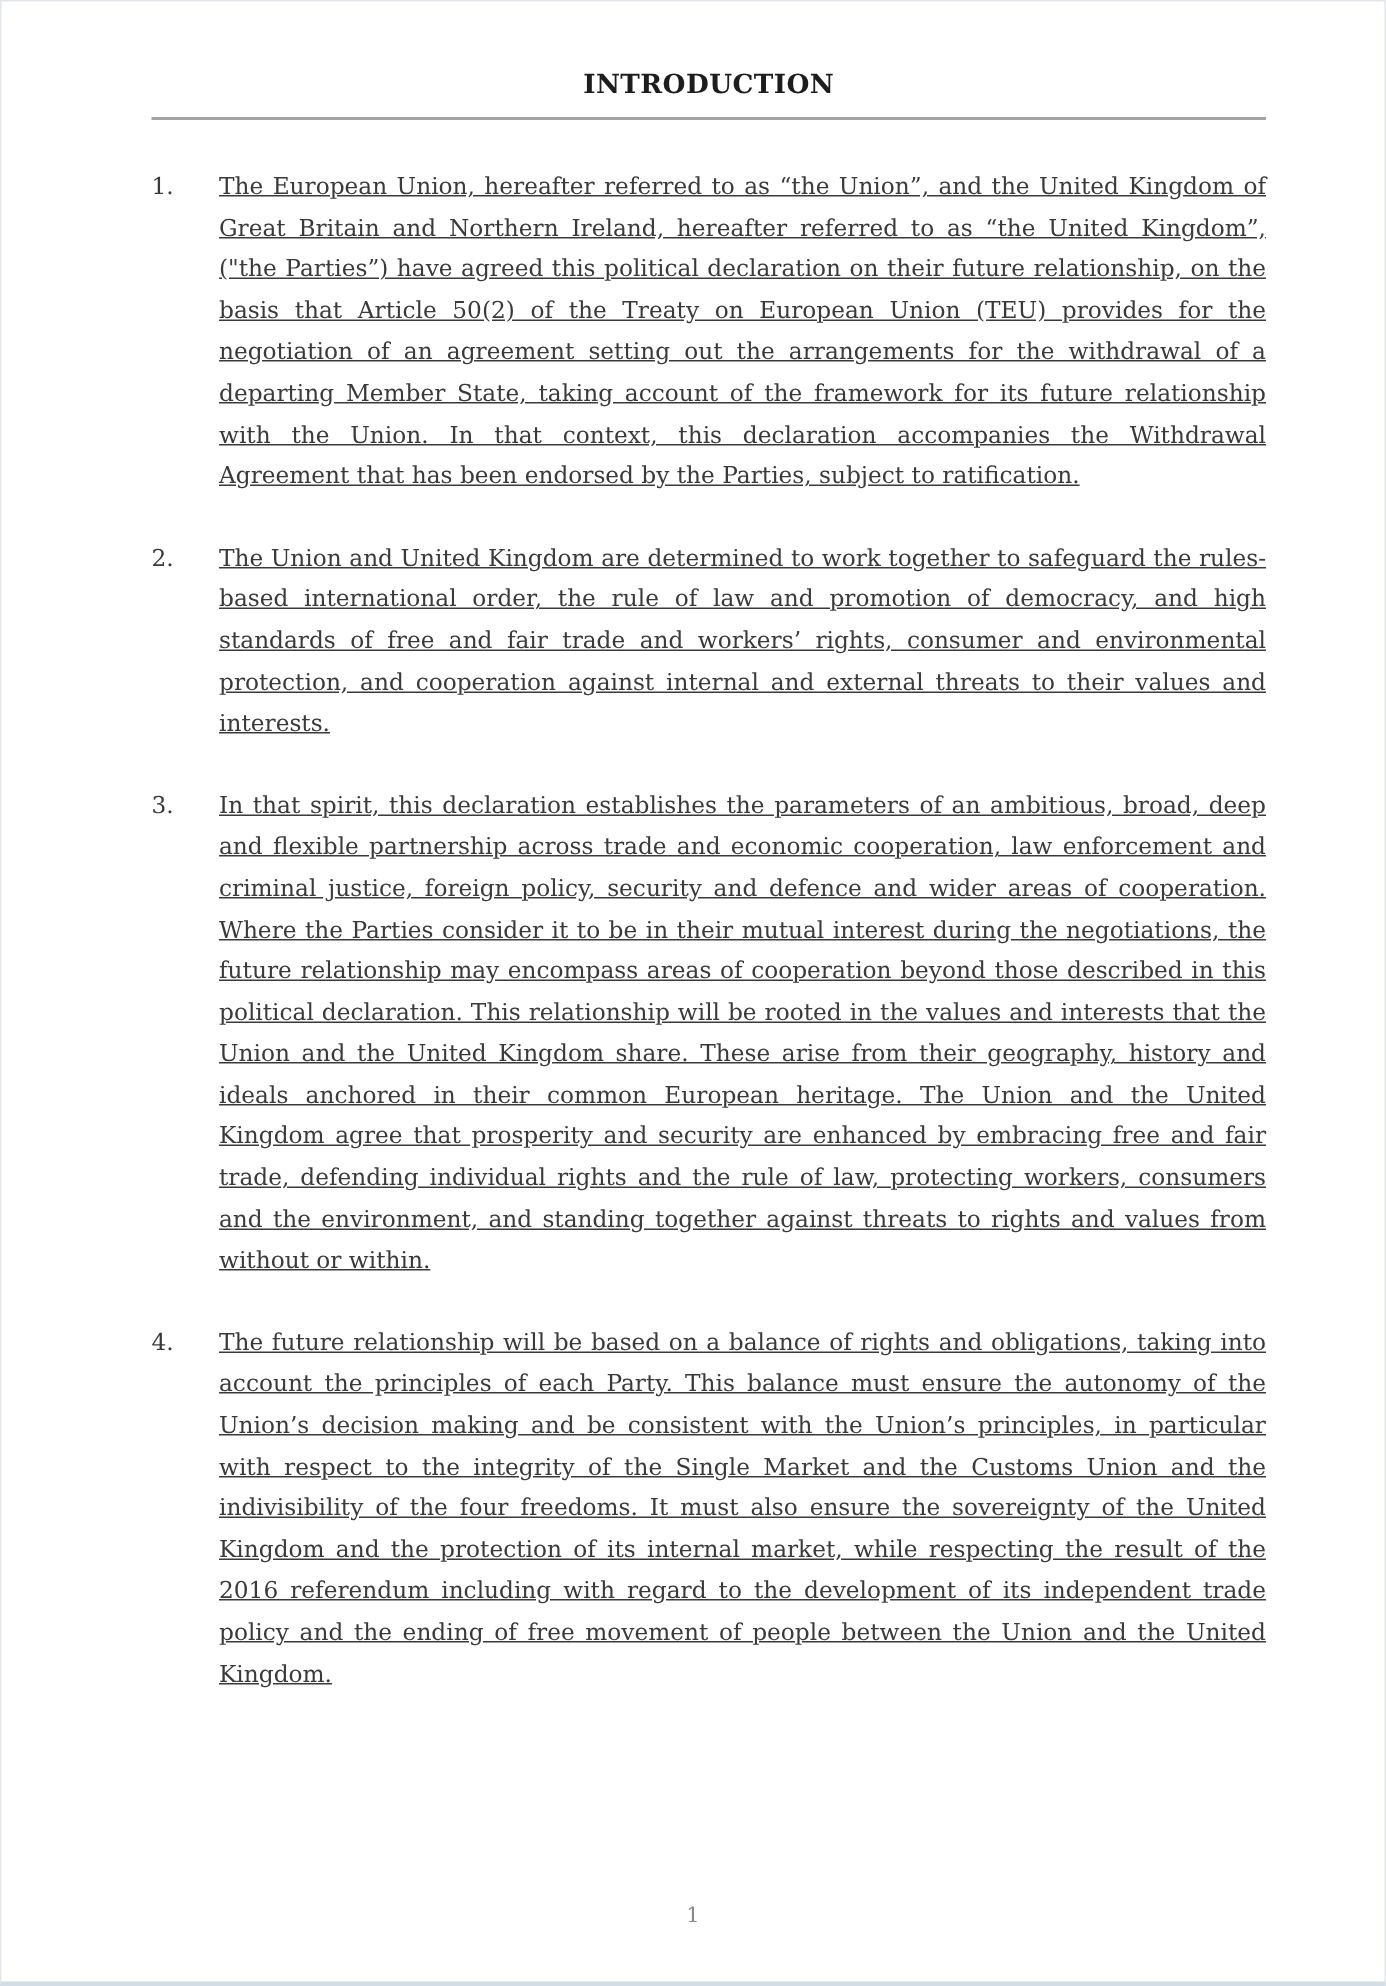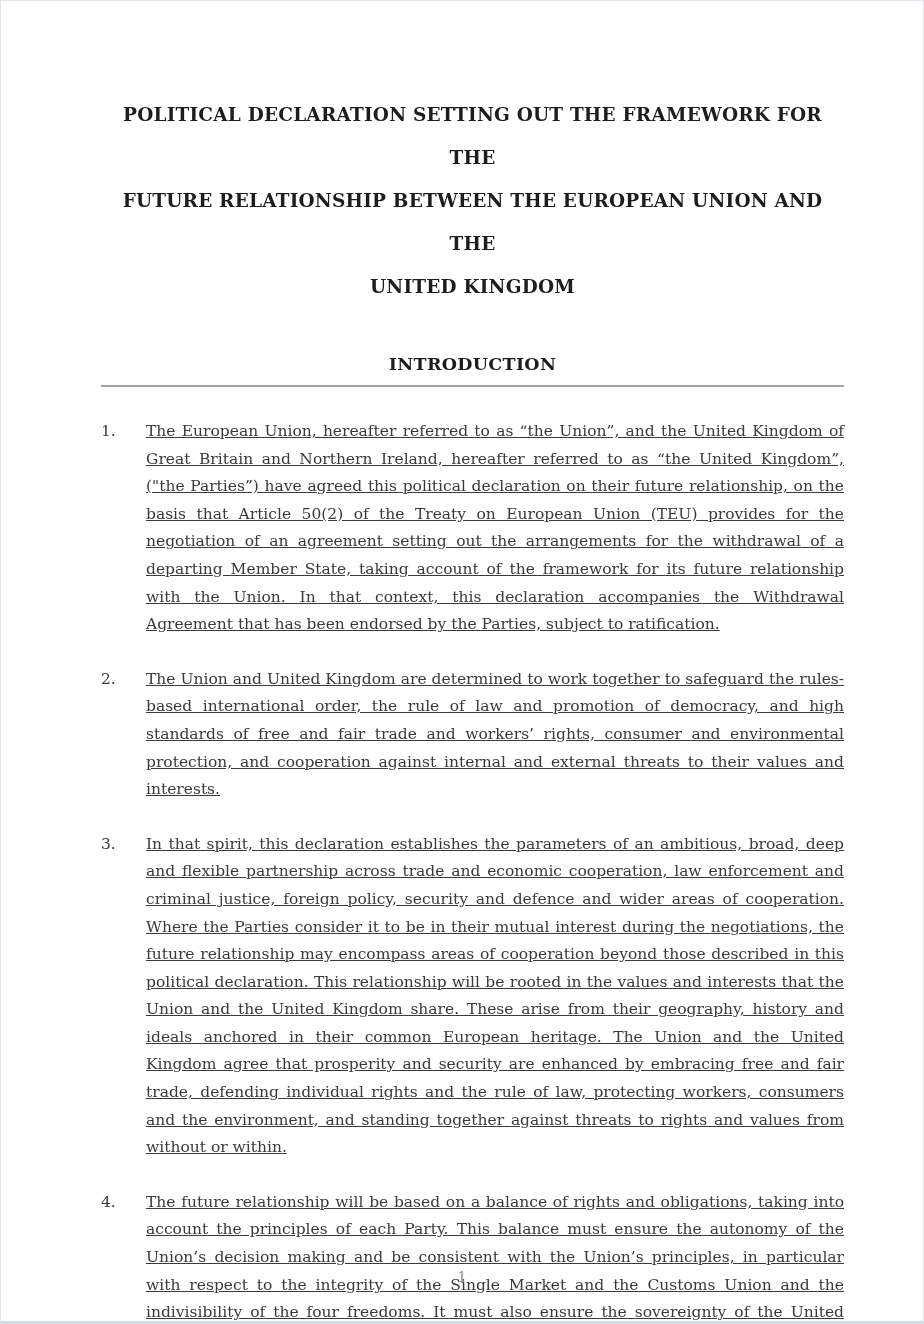--- a/index.html
+++ b/index.html
@@ -76,25 +76,20 @@
     font-size: 14px;
     color: #8a8a8a;
   }
 </style>
 </head>
 <body>
 
 <div class="page">
   <div class="content">
 
-    <div class="doc-title">
-      <div>POLITICAL DECLARATION SETTING OUT THE FRAMEWORK FOR THE</div>
-      <div>FUTURE RELATIONSHIP BETWEEN THE EUROPEAN UNION AND THE</div>
-      <div>UNITED KINGDOM</div>
-    </div>
 
     <div class="section-heading">INTRODUCTION</div>
 
     <hr class="heading-rule">
 
     <div class="paragraphs">
 
       <div class="para">
         <div class="para-num">1.</div>
         <div class="para-text">The European Union, hereafter referred to as “the Union”, and the United Kingdom of Great Britain and Northern Ireland, hereafter referred to as “the United Kingdom”, ("the Parties”) have agreed this political declaration on their future relationship, on the basis that Article 50(2) of the Treaty on European Union (TEU) provides for the negotiation of an agreement setting out the arrangements for the withdrawal of a departing Member State, taking account of the framework for its future relationship with the Union. In that context, this declaration accompanies the Withdrawal Agreement that has been endorsed by the Parties, subject to ratification.</div>

